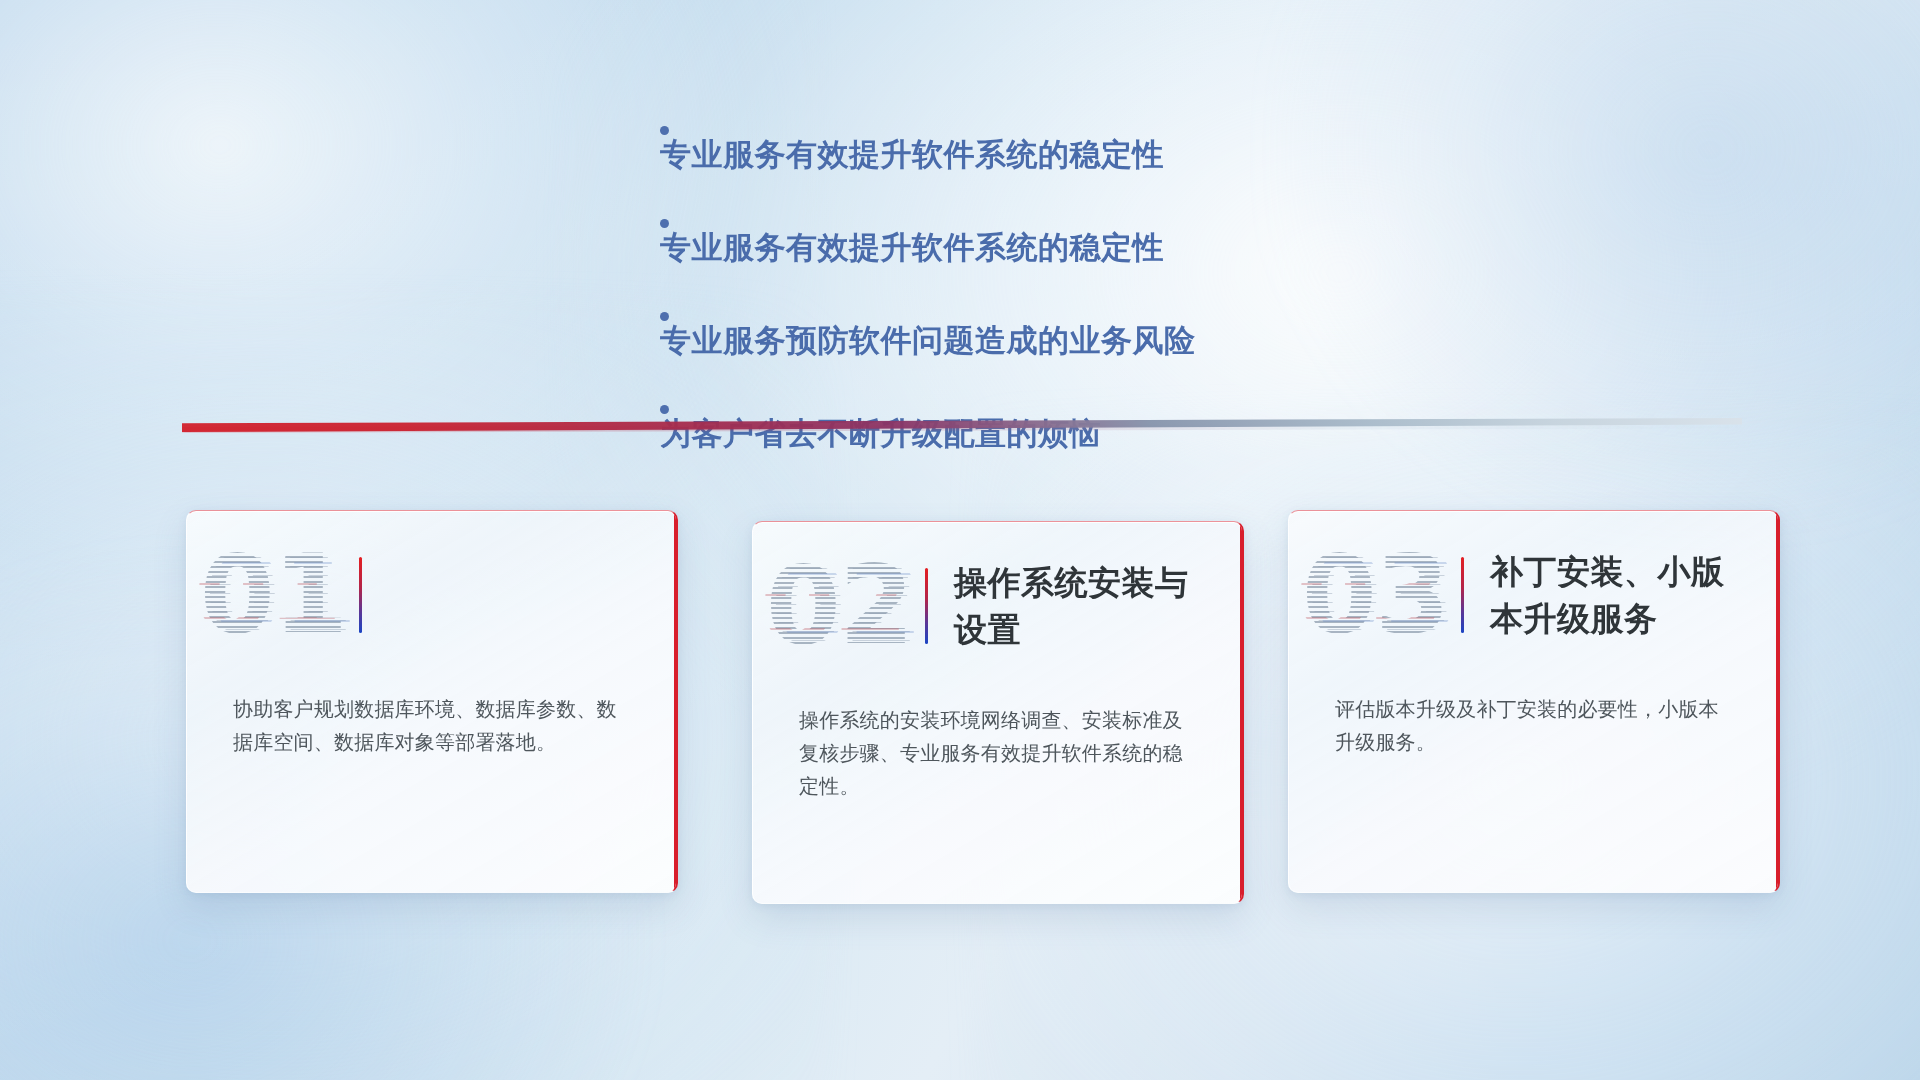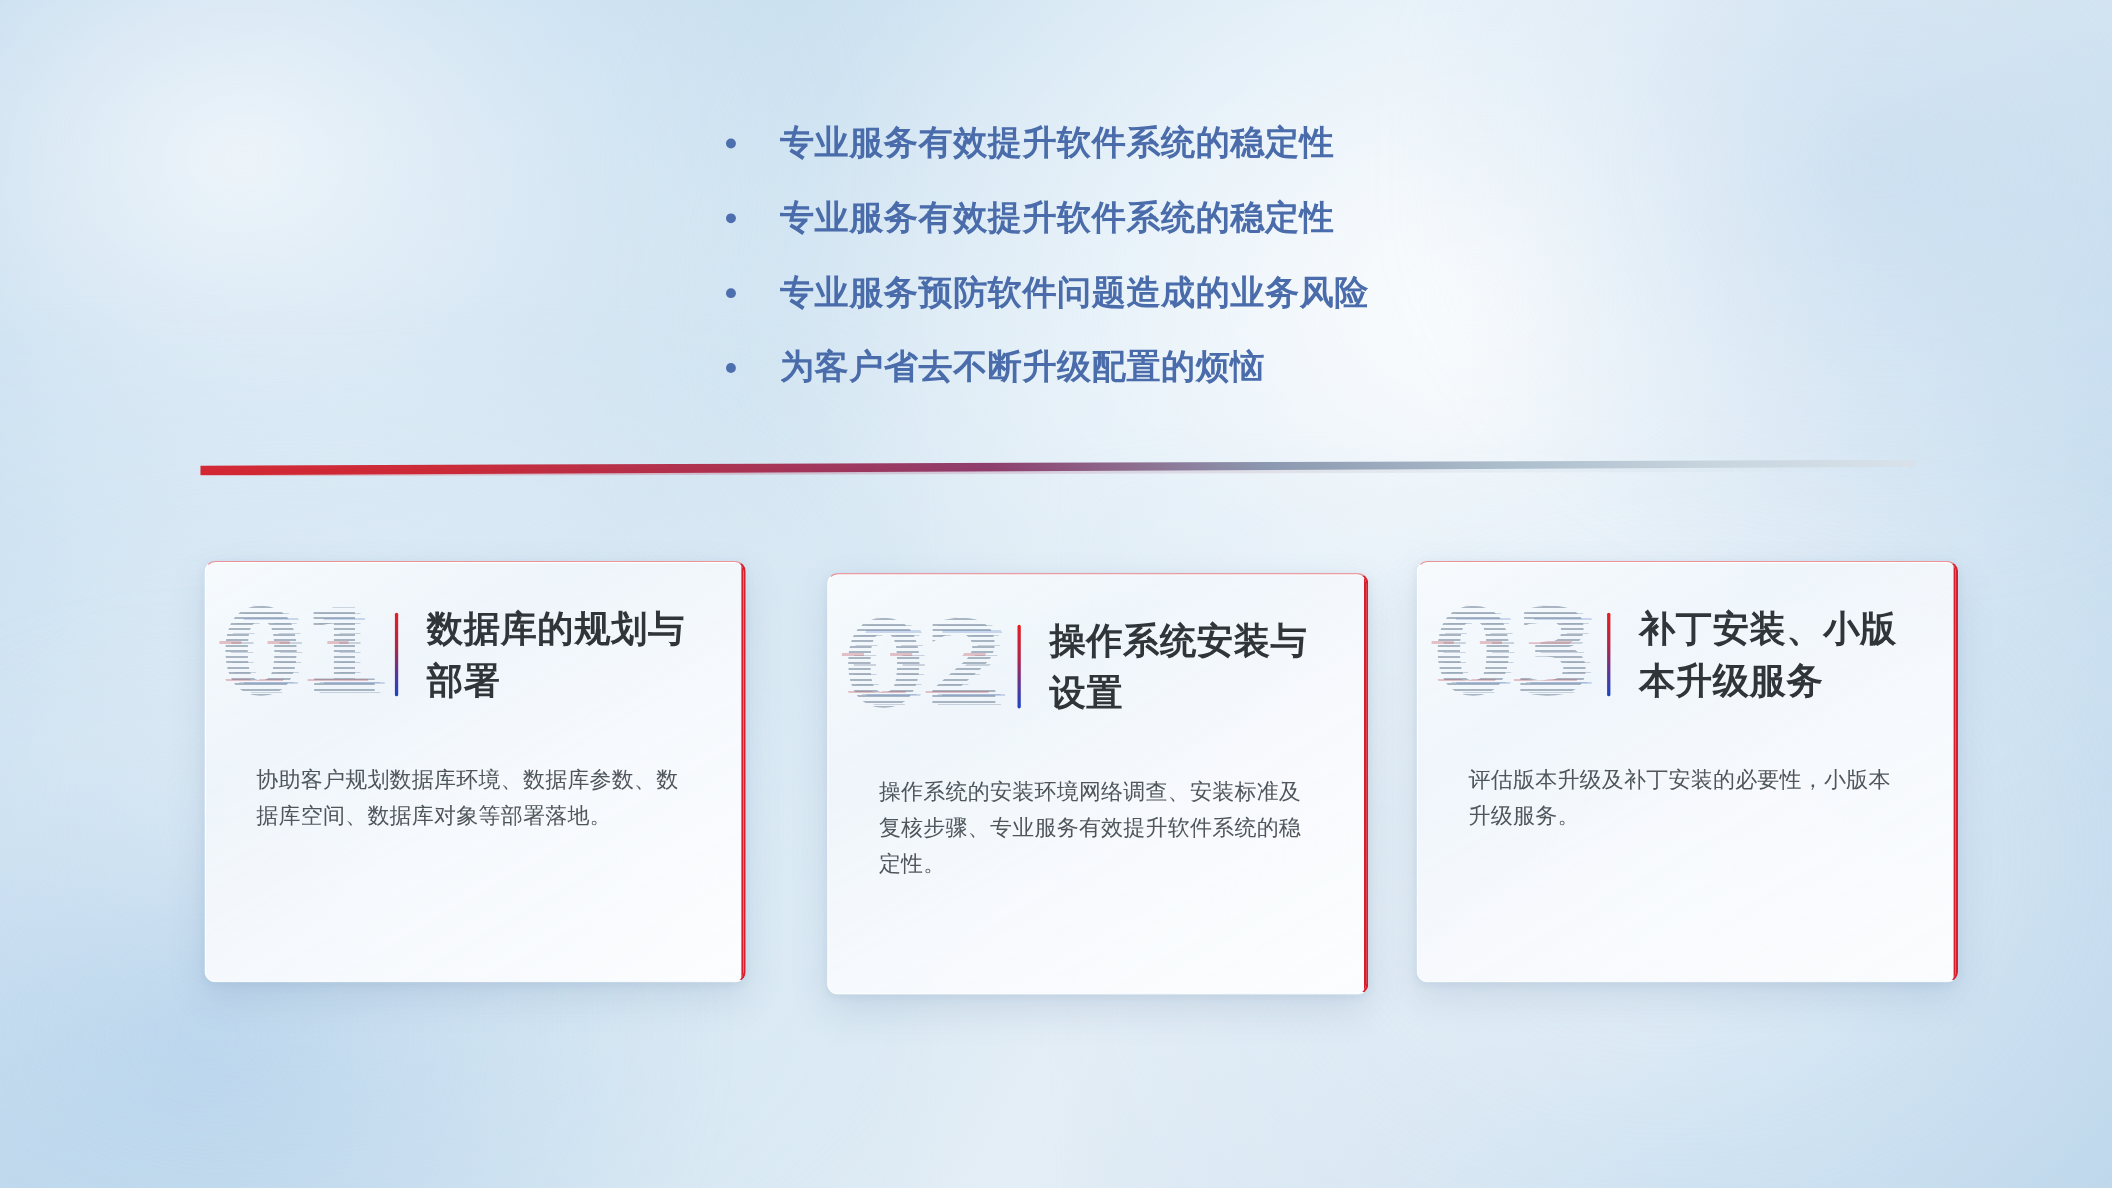--- a/index.html
+++ b/index.html
@@ -114,20 +114,21 @@
   .bullets {
     position: absolute;
     left: 660px;
     top: 110px;
     width: 820px;
   }
   .bullet-row {
     display: flex;
     align-items: flex-start;
     margin-bottom: 28px;
+    flex-direction: column;
   }
   .bullet-dot {
     width: 9px;
     height: 9px;
     border-radius: 50%;
     background: #4e6fae;
     margin-top: 16px;
     margin-right: 40px;
     flex: 0 0 auto;
   }
@@ -404,21 +405,20 @@
     <div class="card card-1">
       <div class="card-inner">
         <div class="card-head">
           <div class="ghost-num">
             <span class="glyph">01</span>
             <span class="glyph shift-a">01</span>
             <span class="glyph shift-b">01</span>
             <span class="glyph shift-c">01</span>
           </div>
           <div class="head-bar"></div>
-          <div class="card-title">数据库的规划与部署</div>
         </div>
         <div class="card-body">协助客户规划数据库环境、数据库参数、数据库空间、数据库对象等部署落地。</div>
       </div>
     </div>
 
     <div class="card card-2">
       <div class="card-inner">
         <div class="card-head">
           <div class="ghost-num">
             <span class="glyph">02</span>

